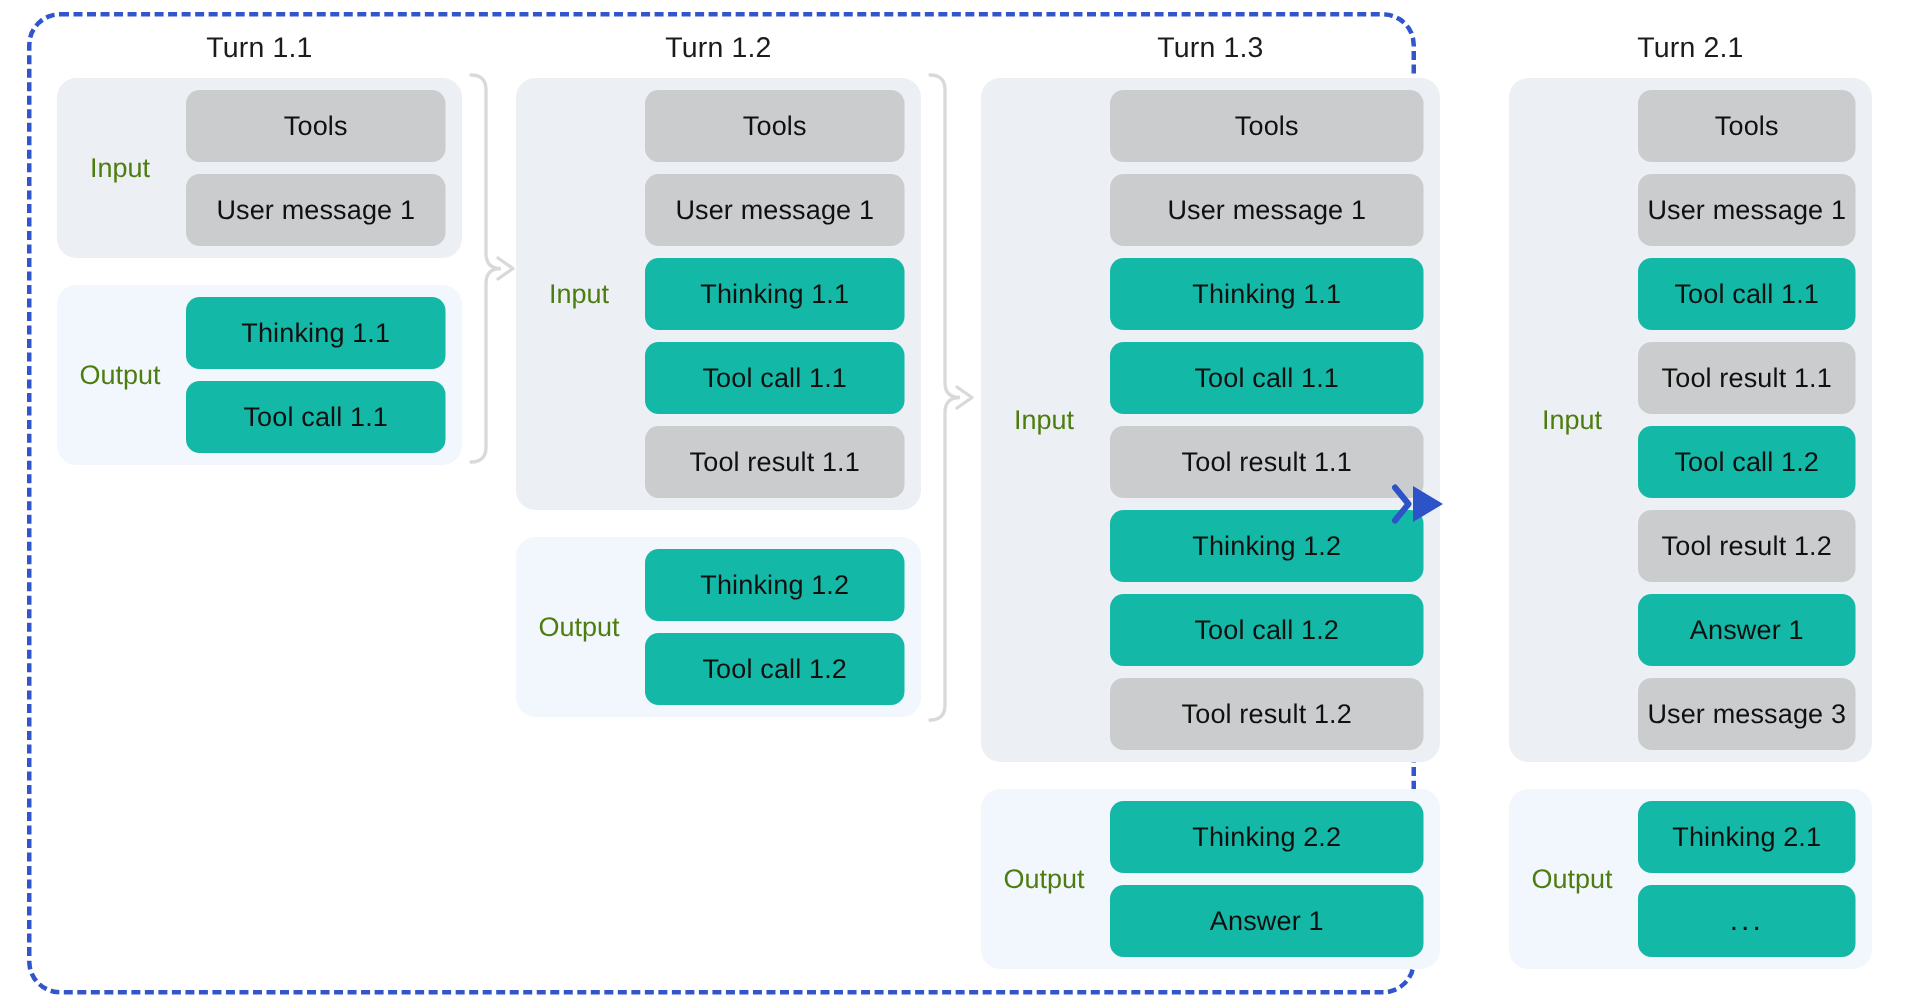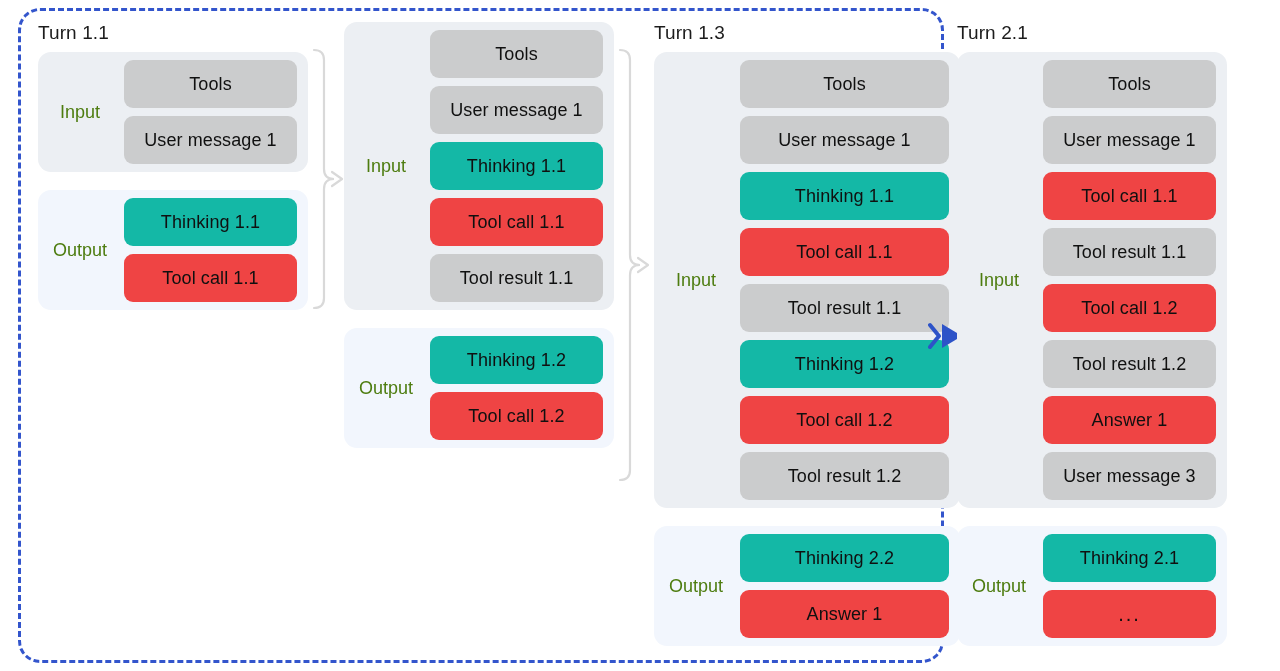--- a/index.html
+++ b/index.html
@@ -30,20 +30,21 @@
     background: transparent;
     pointer-events: none;
   }
 
   
   .turn-col {
     position: absolute;
     box-sizing: border-box;
   }
   .turn-title {
+    text-align: center;
     font-size: 19px;
     line-height: 22px;
     font-weight: 400;
     color: #1c1c1c;
     letter-spacing: 0.1px;
     margin-bottom: 8px;
     white-space: nowrap;
   }
 
   
@@ -84,21 +85,21 @@
     align-items: center;
     justify-content: center;
     font-size: 18px;
     line-height: 21px;
     color: #101010;
     white-space: nowrap;
     letter-spacing: 0.1px;
   }
   .block.gray    { background: #cbcccd; }
   .block.blue    { background: #14b8a6; }
-  .block.ltblue  { background: #ef4444; }
+  .block.ltblue  { background: #14b8a6; }
   .block.ellipsis { font-size: 20px; letter-spacing: 2px; }
 
   
   .bracket {
     position: absolute;
     pointer-events: none;
   }
 
   
   .blue-arrow {
@@ -136,20 +137,21 @@
   </div>
 
   <div class="bracket" style="left:310px; top:48px; width:34px; height:262px;">
     <svg width="34" height="262" viewBox="0 0 34 262" xmlns="http://www.w3.org/2000/svg">
       <path d="M4 2 Q14 2 14 12 L14 121 Q14 131 24 131 Q14 131 14 141 L14 250 Q14 260 4 260" fill="none" stroke="#d9d9d9" stroke-width="2.2" stroke-linecap="round"></path>
       <path d="M22 124 L32 131 L22 138" fill="none" stroke="#d9d9d9" stroke-width="2.2" stroke-linecap="round" stroke-linejoin="round"></path>
     </svg>
   </div>
 
   <div class="turn-col" style="left:344px; top:22px; width:270px;">
+    <div class="turn-title">Turn 1.2</div>
 
     <div class="panel input-panel">
       <div class="panel-label">Input</div>
       <div class="panel-blocks">
         <div class="block gray">Tools</div>
         <div class="block gray">User message 1</div>
         <div class="block blue">Thinking 1.1</div>
         <div class="block ltblue">Tool call 1.1</div>
         <div class="block gray">Tool result 1.1</div>
       </div>
@@ -201,21 +203,21 @@
     </div>
   </div>
 
   <div class="blue-arrow" style="left:928px; top:316px; width:48px; height:40px;">
     <svg width="48" height="40" viewBox="0 0 48 40" xmlns="http://www.w3.org/2000/svg">
       <path d="M2 9 L11 20 L2 31" fill="none" stroke="#2d53c8" stroke-width="4" stroke-linecap="round" stroke-linejoin="round"></path>
       <path d="M14 8 L34 20 L14 32 Z" fill="#2d53c8"></path>
     </svg>
   </div>
 
-  <div class="turn-col" style="left:957px; top:22px; width:270px;">
+  <div class="turn-col" style="left:1006px; top:22px; width:242px;">
     <div class="turn-title">Turn 2.1</div>
 
     <div class="panel input-panel">
       <div class="panel-label">Input</div>
       <div class="panel-blocks">
         <div class="block gray">Tools</div>
         <div class="block gray">User message 1</div>
         <div class="block ltblue">Tool call 1.1</div>
         <div class="block gray">Tool result 1.1</div>
         <div class="block ltblue">Tool call 1.2</div>

